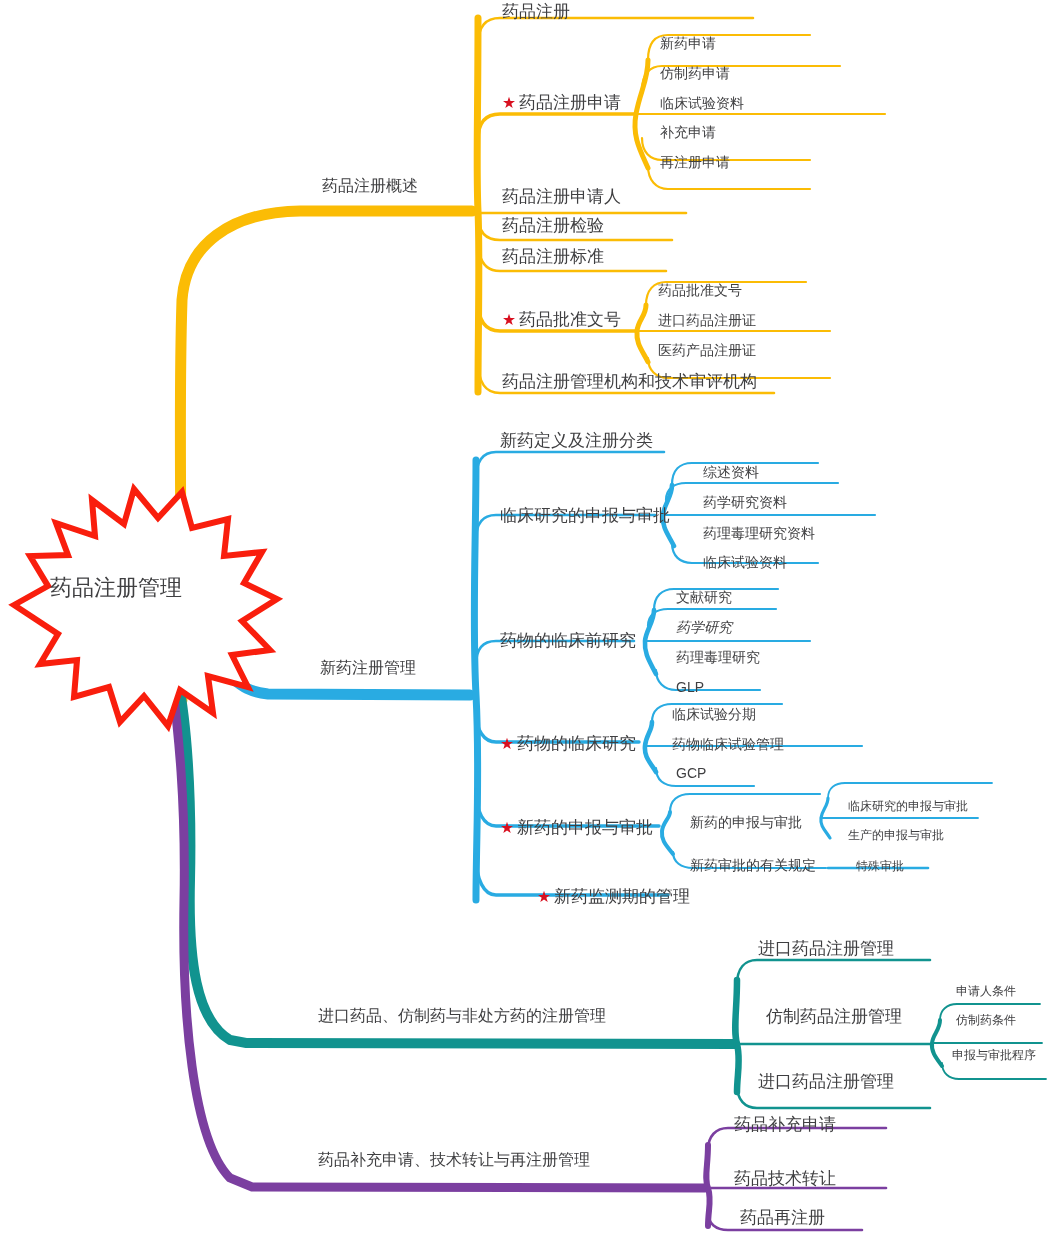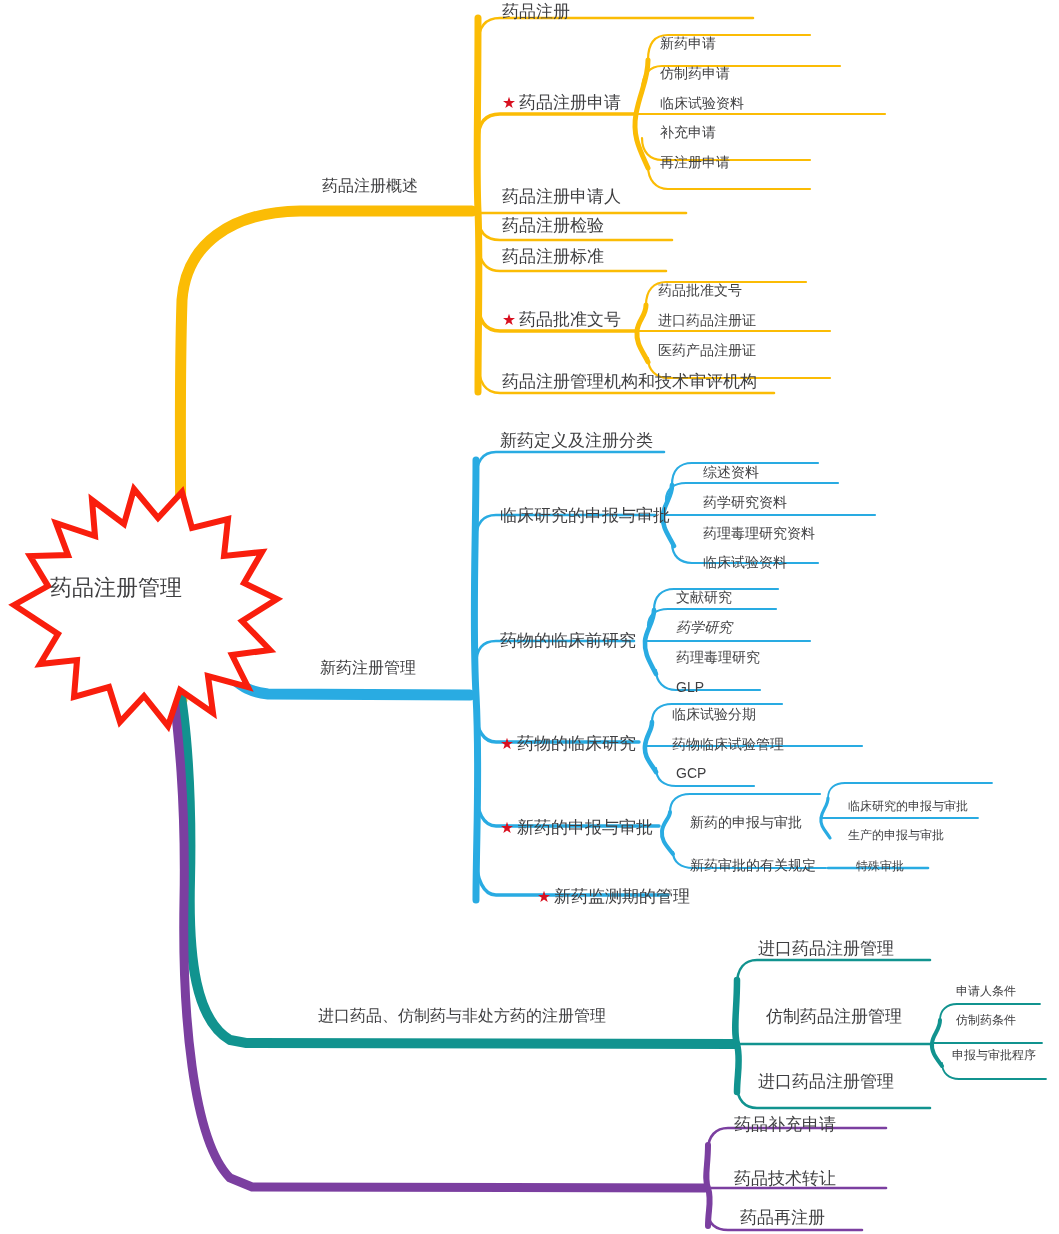--- a/index.html
+++ b/index.html
@@ -171,17 +171,18 @@
   </div>
 
   <div class="node lv1" style="left:318px;top:1008px;">进口药品、仿制药与非处方药的注册管理</div>
   <div class="node lv2" style="left:758px;top:940px;">进口药品注册管理</div>
   <div class="node lv2" style="left:758px;top:1008px;margin-left:8px;">仿制药品注册管理</div>
   <div class="node lv2" style="left:758px;top:1073px;">进口药品注册管理</div>
   <div class="node lv4" style="left:956px;top:985px;">申请人条件</div>
   <div class="node lv4" style="left:956px;top:1014px;">仿制药条件</div>
   <div class="node lv4" style="left:952px;top:1049px;">申报与审批程序</div>
 
+  <div class="node lv1" style="left:318px;top:1152px;">药品补充申请、技术转让与再注册管理</div>
   <div class="node lv2" style="left:734px;top:1108px;margin-top:8px;">药品补充申请</div>
   <div class="node lv2" style="left:734px;top:1170px;">药品技术转让</div>
   <div class="node lv2" style="left:740px;top:1209px;">药品再注册</div>
 
 </div>
 
 </body></html>

